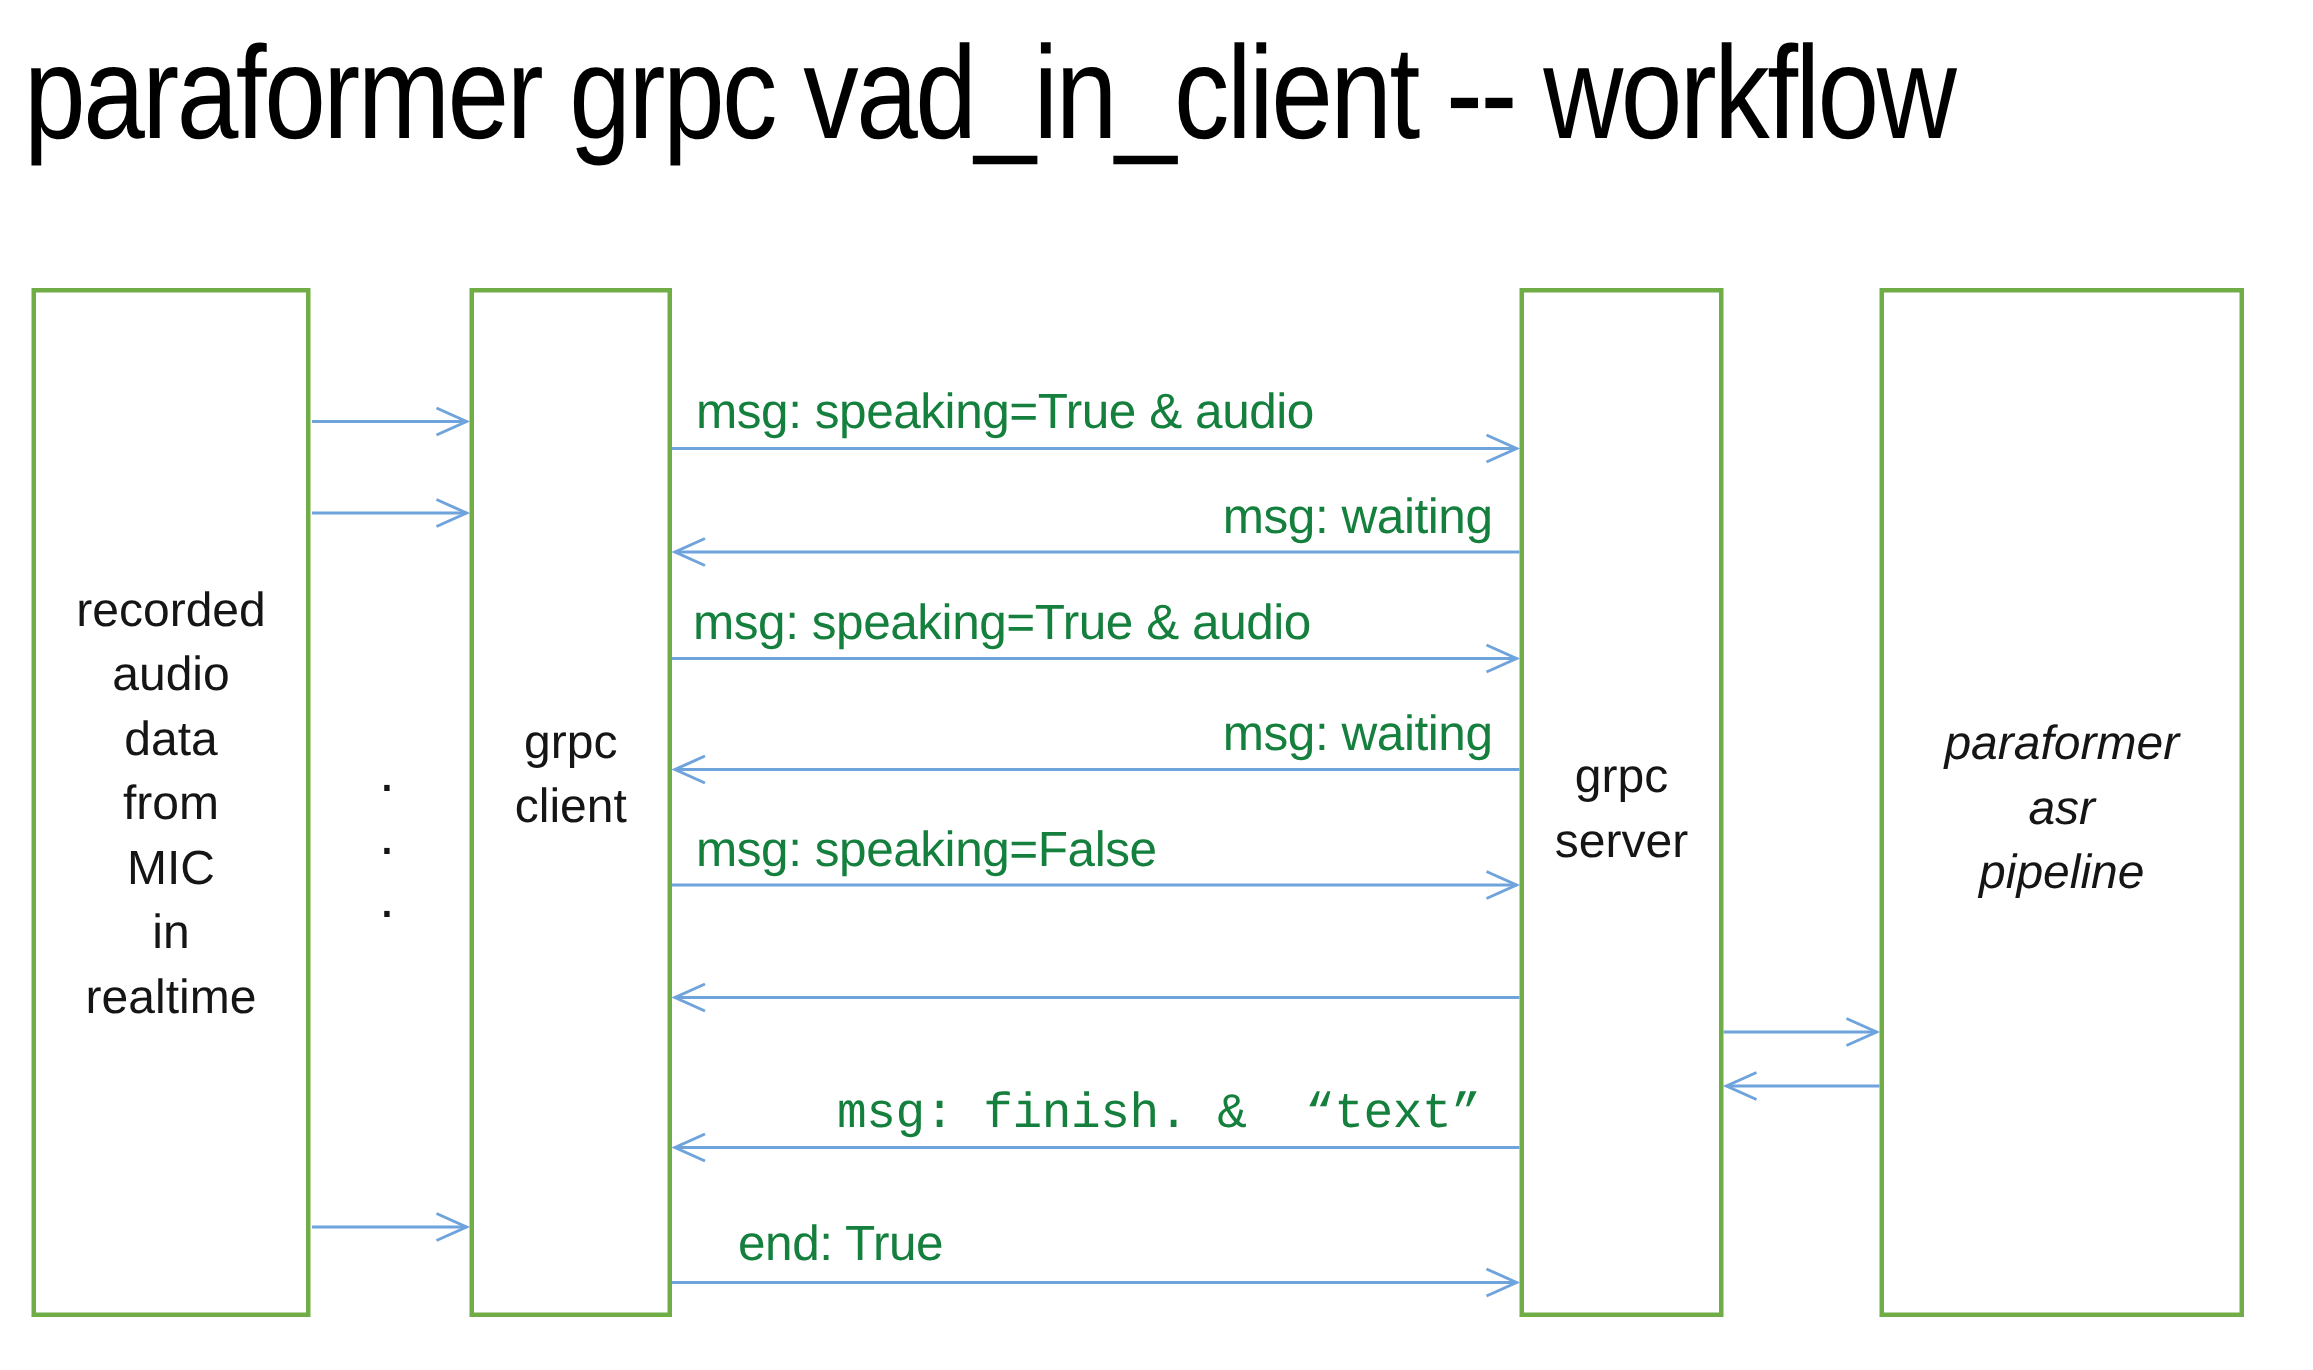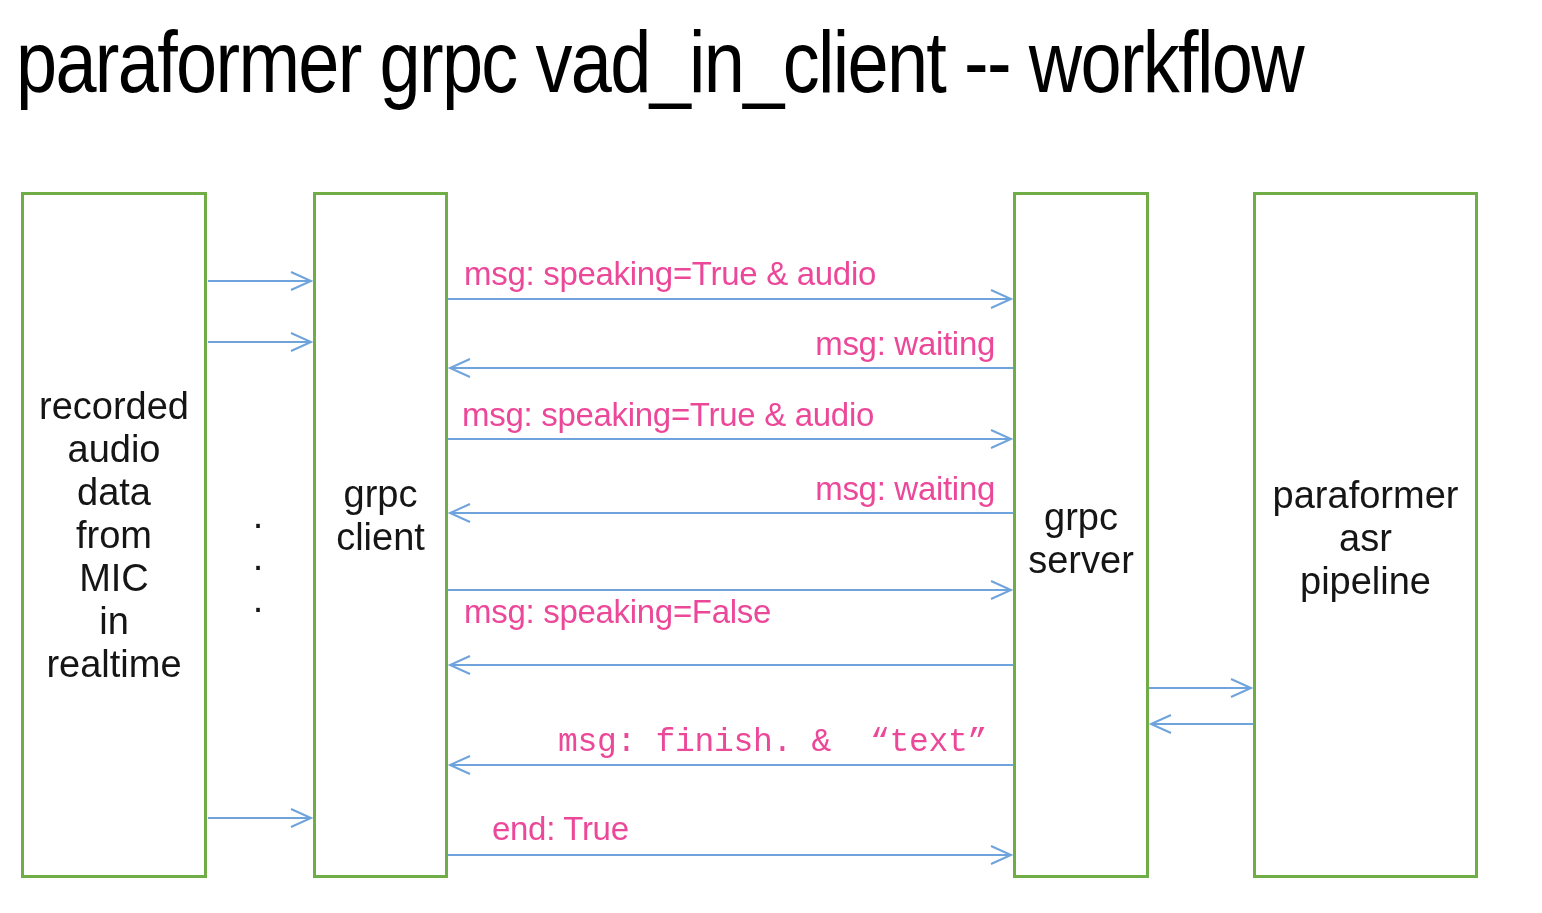--- a/index.html
+++ b/index.html
@@ -30,57 +30,57 @@
     top: 192px;
     height: 686px;
     box-sizing: border-box;
     border: 3px solid #70AD47;
     background: #ffffff;
     display: flex;
     align-items: center;
     justify-content: center;
   }
   .node-label {
-    font-size: 38px;
+    font-size: 32px;
     line-height: 43px;
     text-align: center;
     white-space: pre-line;
     color: #151515;
   }
   .box-mic    { left: 21px;   width: 186px; }
   .box-client { left: 313px;  width: 135px; }
   .box-server { left: 1013px; width: 136px; }
-  .box-para   { left: 1253px; width: 225px; }
+  .box-para   { left: 1253px; width: 243px; font-style: italic; }
   .box-client .node-label { transform: translateY(-19px); }
   .box-server .node-label { transform: translateY(4px); }
   .box-para   .node-label { transform: translateY(3px); }
   .ellipsis {
     position: absolute;
     left: 248px;
     top: 494px;
     width: 20px;
     font-size: 38px;
     line-height: 42px;
     text-align: center;
     white-space: pre-line;
     color: #151515;
   }
   .msg-label {
     position: absolute;
     font-size: 33px;
     line-height: 40px;
     letter-spacing: -0.3px;
     white-space: pre;
-    color: #ec4899;
+    color: #15803d;
   }
   .msg-1 { left: 464px;  top: 254px; }
   .msg-2 { right: 547px; top: 324px; }
   .msg-3 { left: 462px;  top: 395px; }
   .msg-4 { right: 547px; top: 469px; }
-  .msg-5 { left: 464px;  top: 546px; margin-top: 46px; }
+  .msg-5 { left: 464px;  top: 546px; }
   .msg-6 { right: 539px; top: 622px; }
   .msg-7 { right: 555px; top: 723px; font-family: Liberation Mono, monospace; }
   .msg-8 { left: 492px;  top: 809px; }
   .arrow-layer {
     position: absolute;
     left: 0; top: 0;
     width: 1542px;
     height: 913px;
     pointer-events: none;
   }

